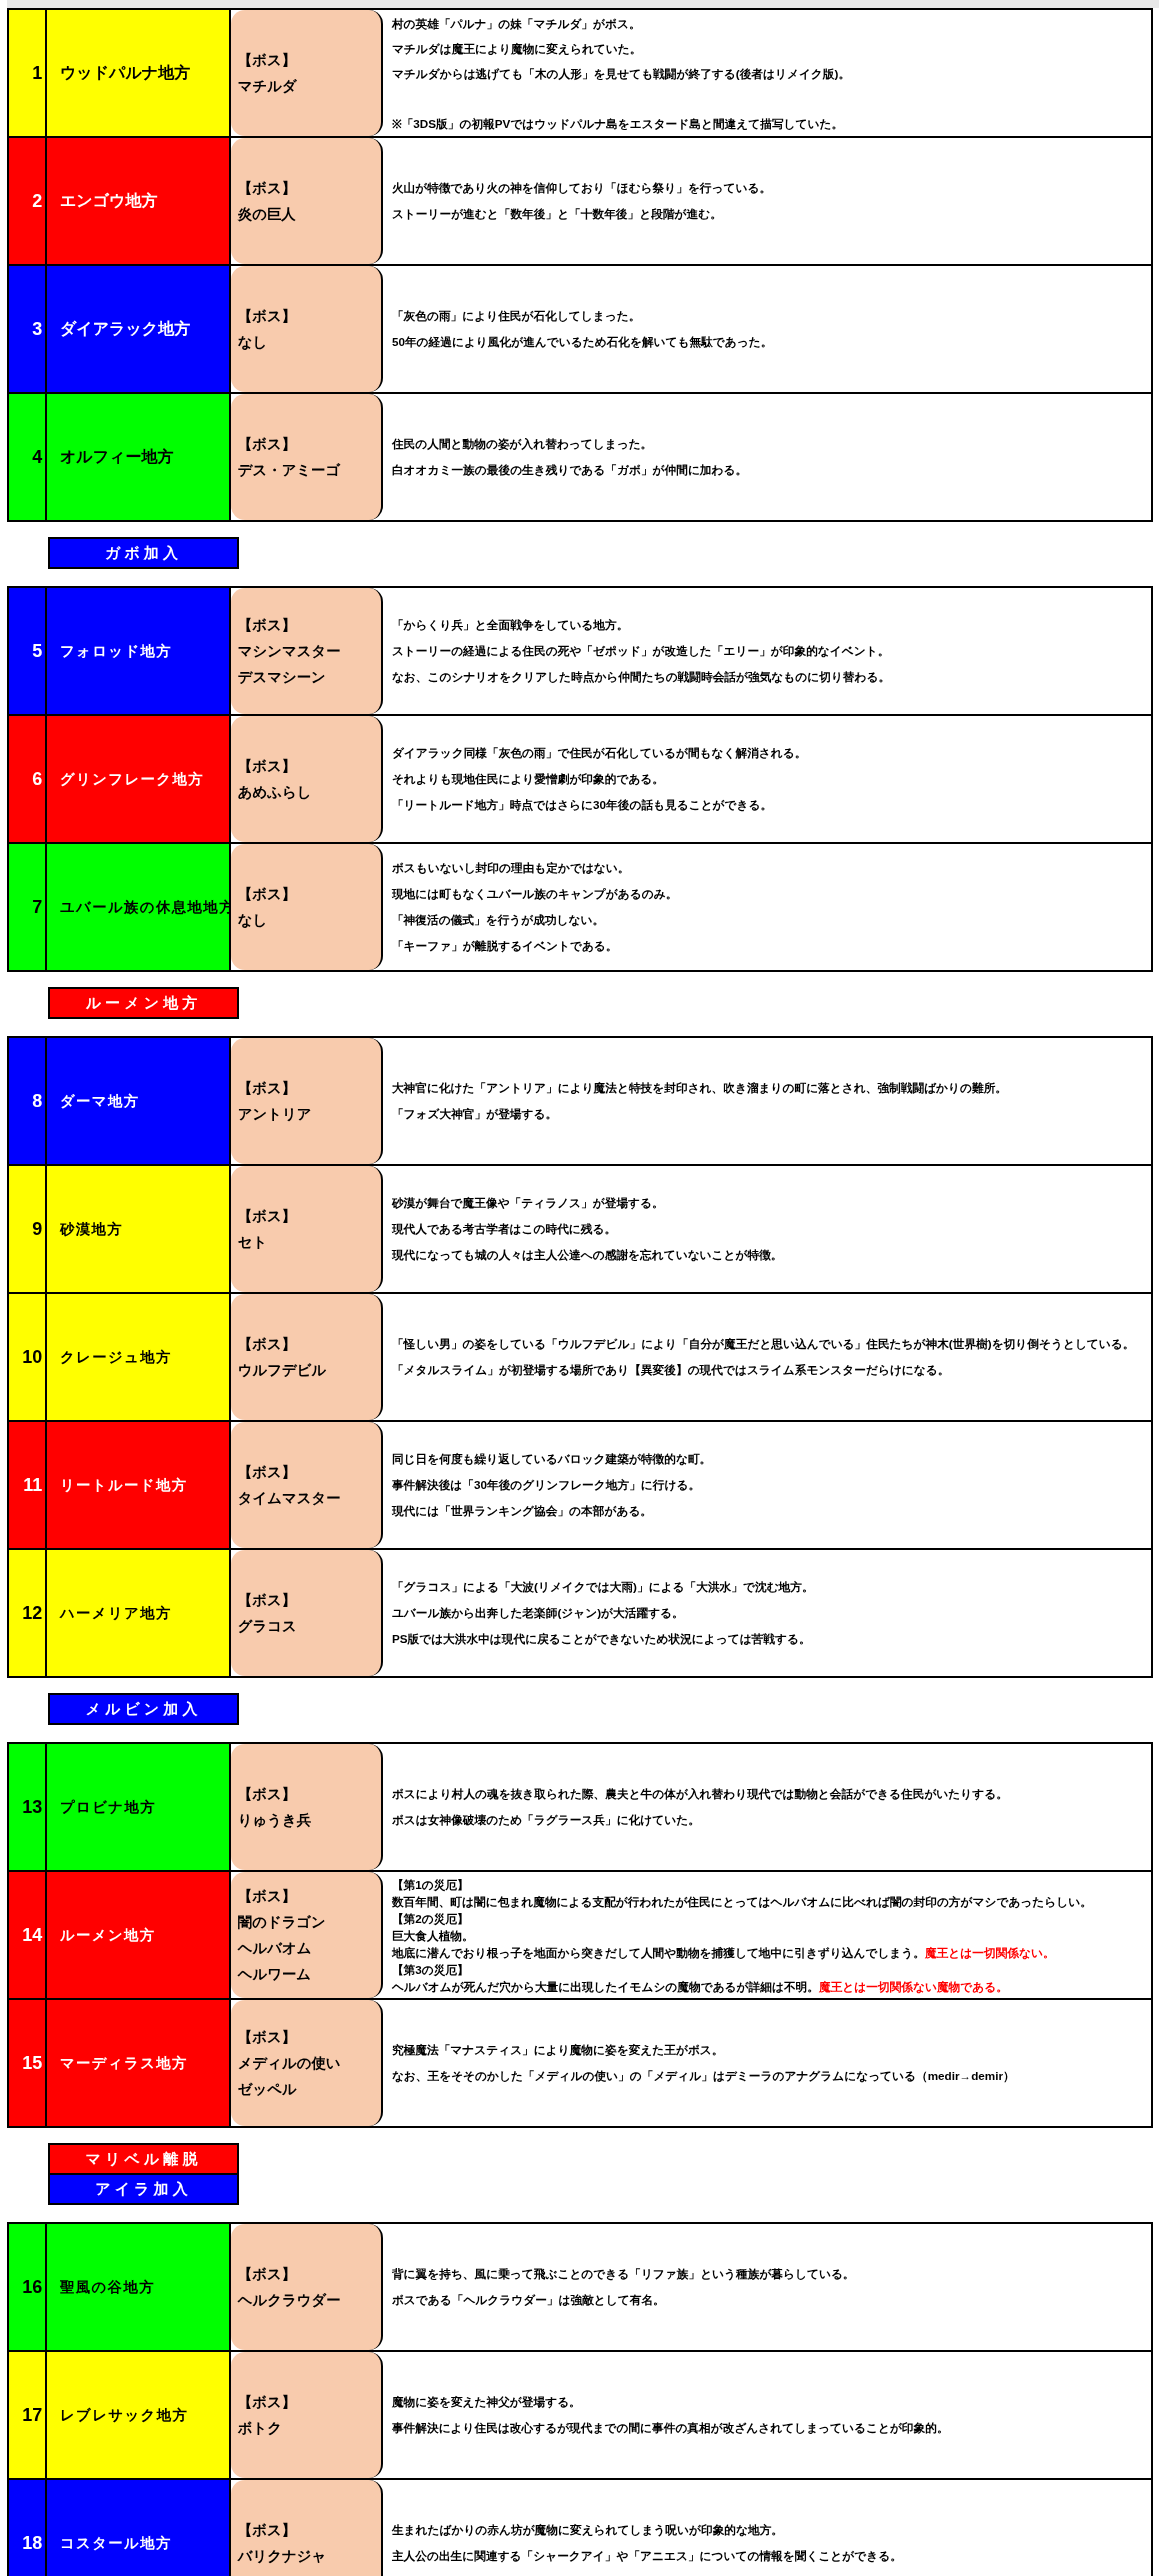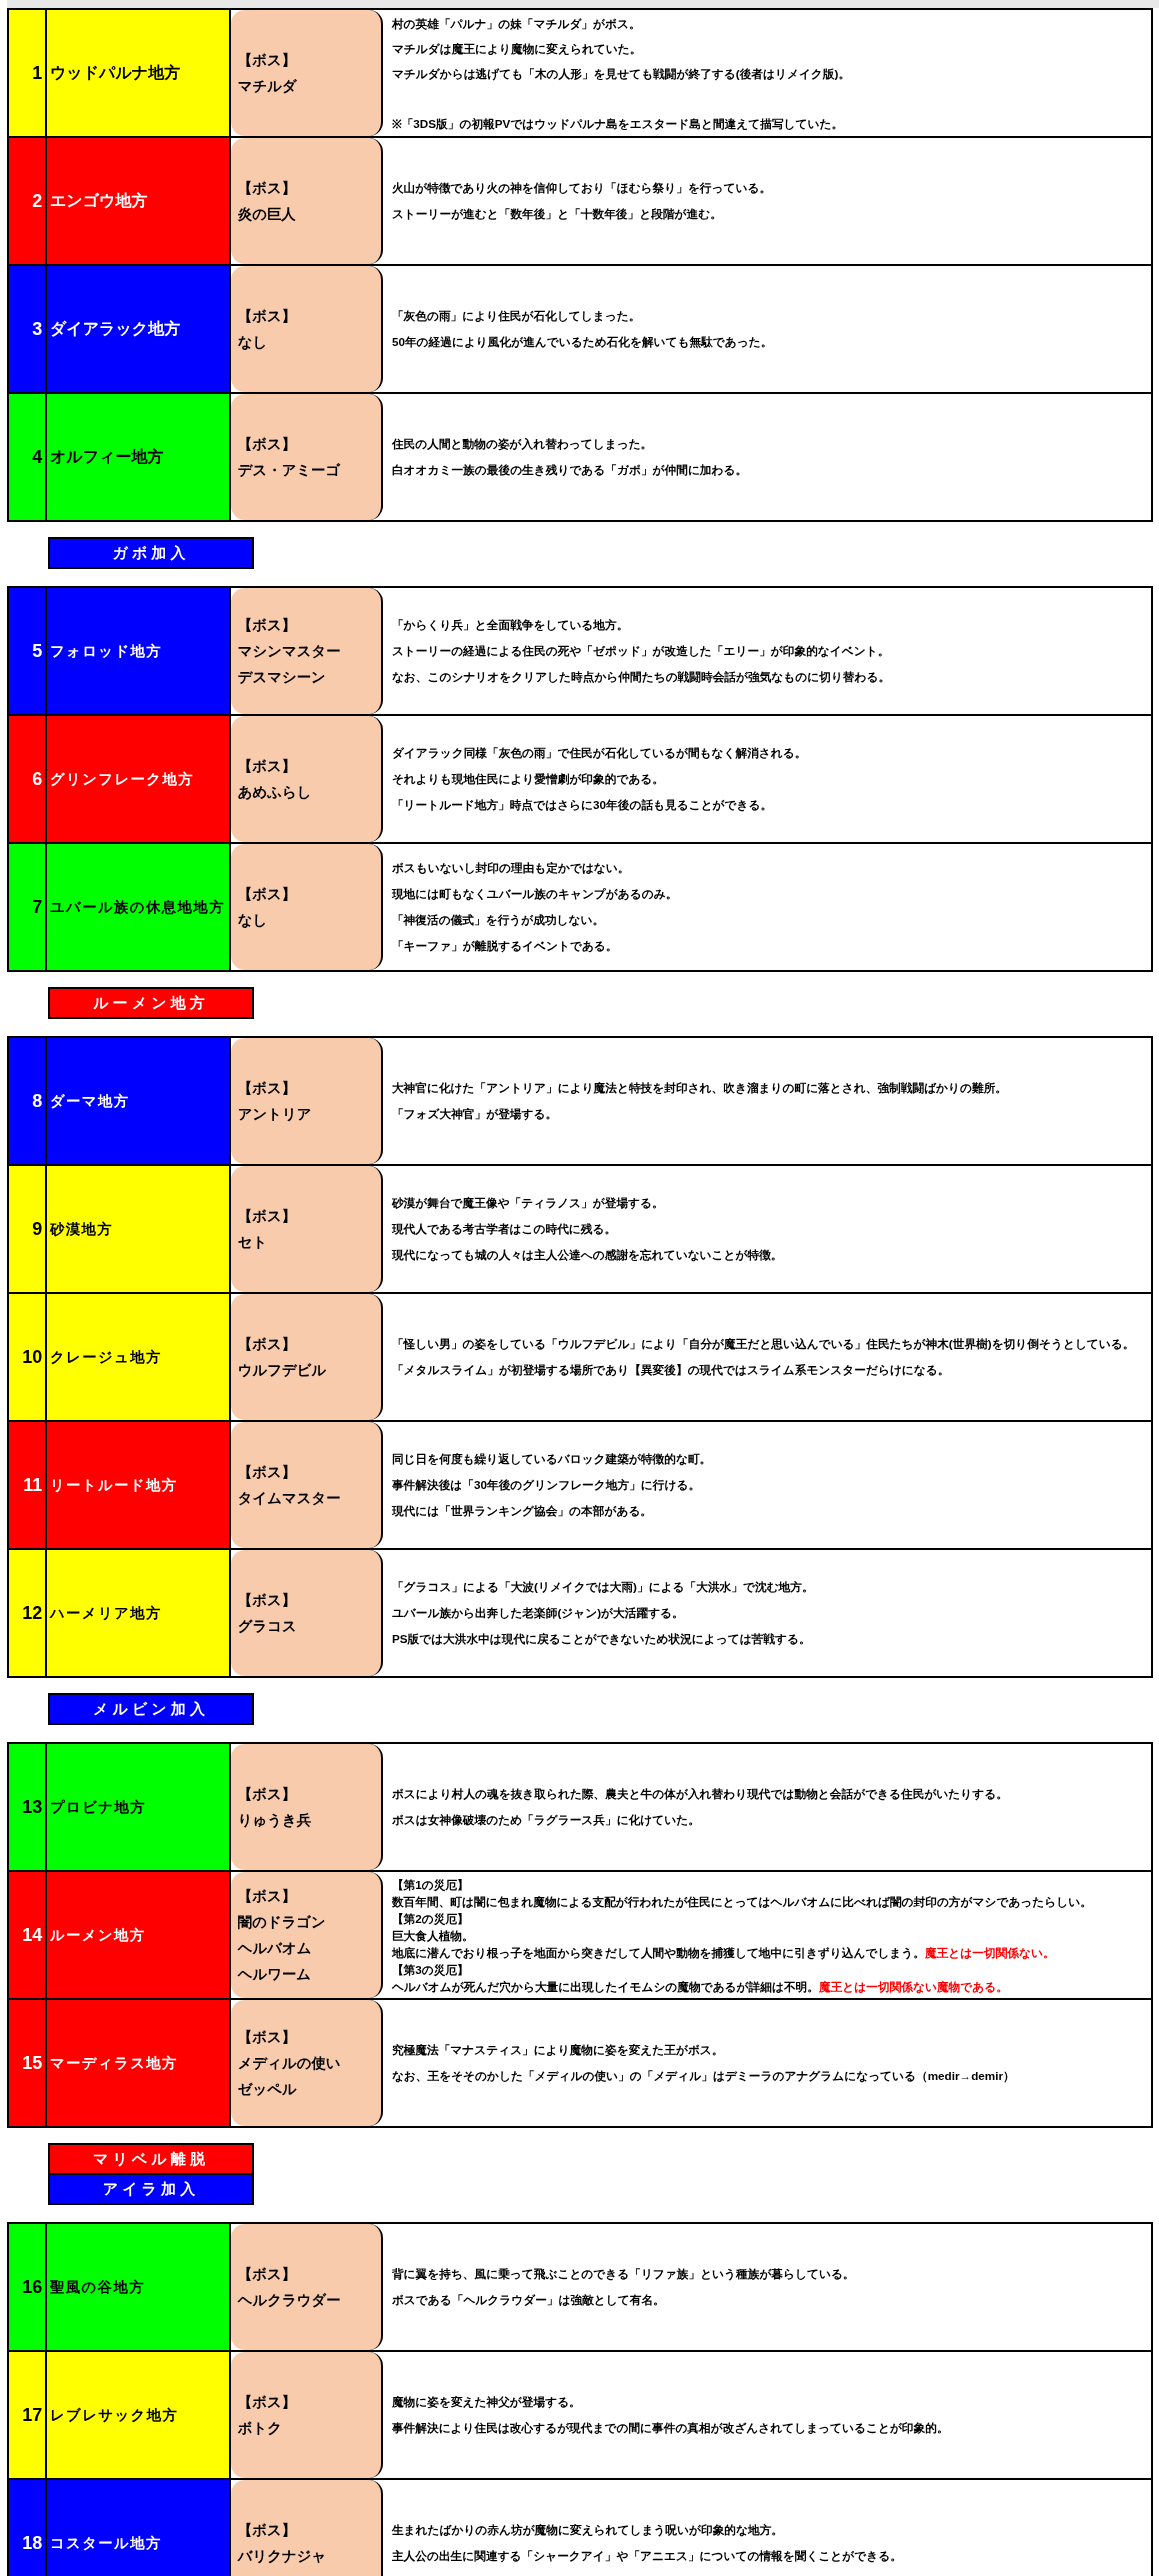--- a/index.html
+++ b/index.html
@@ -10,37 +10,37 @@
   }
   .top-strip{margin-left:6.9px;width:1152px;height:8.2px;background:#e8e8e8;}
   .section{
     margin-left:6.9px;width:1146px;border:2.7px solid #000;box-sizing:border-box;
     background:#fff;
   }
   .row{display:flex;height:126px;}
   .row + .row{border-top:2.7px solid #000;}
   .cell{box-sizing:border-box;display:flex;align-items:center;overflow:hidden;}
   .num{width:38px;justify-content:flex-end;padding-right:2.7px;font-size:18px;border-right:2.1px solid #000;}
-  .name{width:184px;padding-left:3px;font-size:16px;border-right:2.1px solid #000;}
+  .name{width:184px;padding-left:13px;font-size:16px;border-right:2.1px solid #000;}
   .name .name-label{white-space:nowrap;}
   .section.spaced .name{font-size:14.4px;letter-spacing:1.4px;}
   .boss{width:152px;padding-left:6.9px;font-size:14.4px;border-right:2.1px solid #000;background:#F8CBAD;border-radius:14px;}
   .desc{flex:1;padding-left:9px;font-size:11.7px;background:#fff;}
   .boss-line{line-height:26px;min-height:26px;}
   .desc-line{line-height:26px;min-height:26px;}
   .desc-lines.semi .desc-line{line-height:25px;min-height:25px;}
   .desc-lines.compact .desc-line{line-height:17px;min-height:17px;}
   .red-text{color:#FF0000;}
   .bg-yellow{background:#FFFF00;color:#000;}
   .bg-red{background:#FF0000;color:#fff;}
   .bg-blue{background:#0000FF;color:#fff;}
   .bg-green{background:#00FF00;color:#000;}
   .banner-group{margin:15px 0 17px 48px;width:185px;}
   .banner{
-    width:206px;height:32px;border:2.1px solid #000;box-sizing:border-box;
+    width:191px;height:32px;border:2.1px solid #000;box-sizing:border-box;
     display:flex;align-items:center;justify-content:center;
     font-size:15px;letter-spacing:4.1px;
   }
   .banner + .banner{margin-top:-2.1px;}
 </style>
 </head>
 <body>
 
 <div class="page">
   <div class="top-strip"></div>

